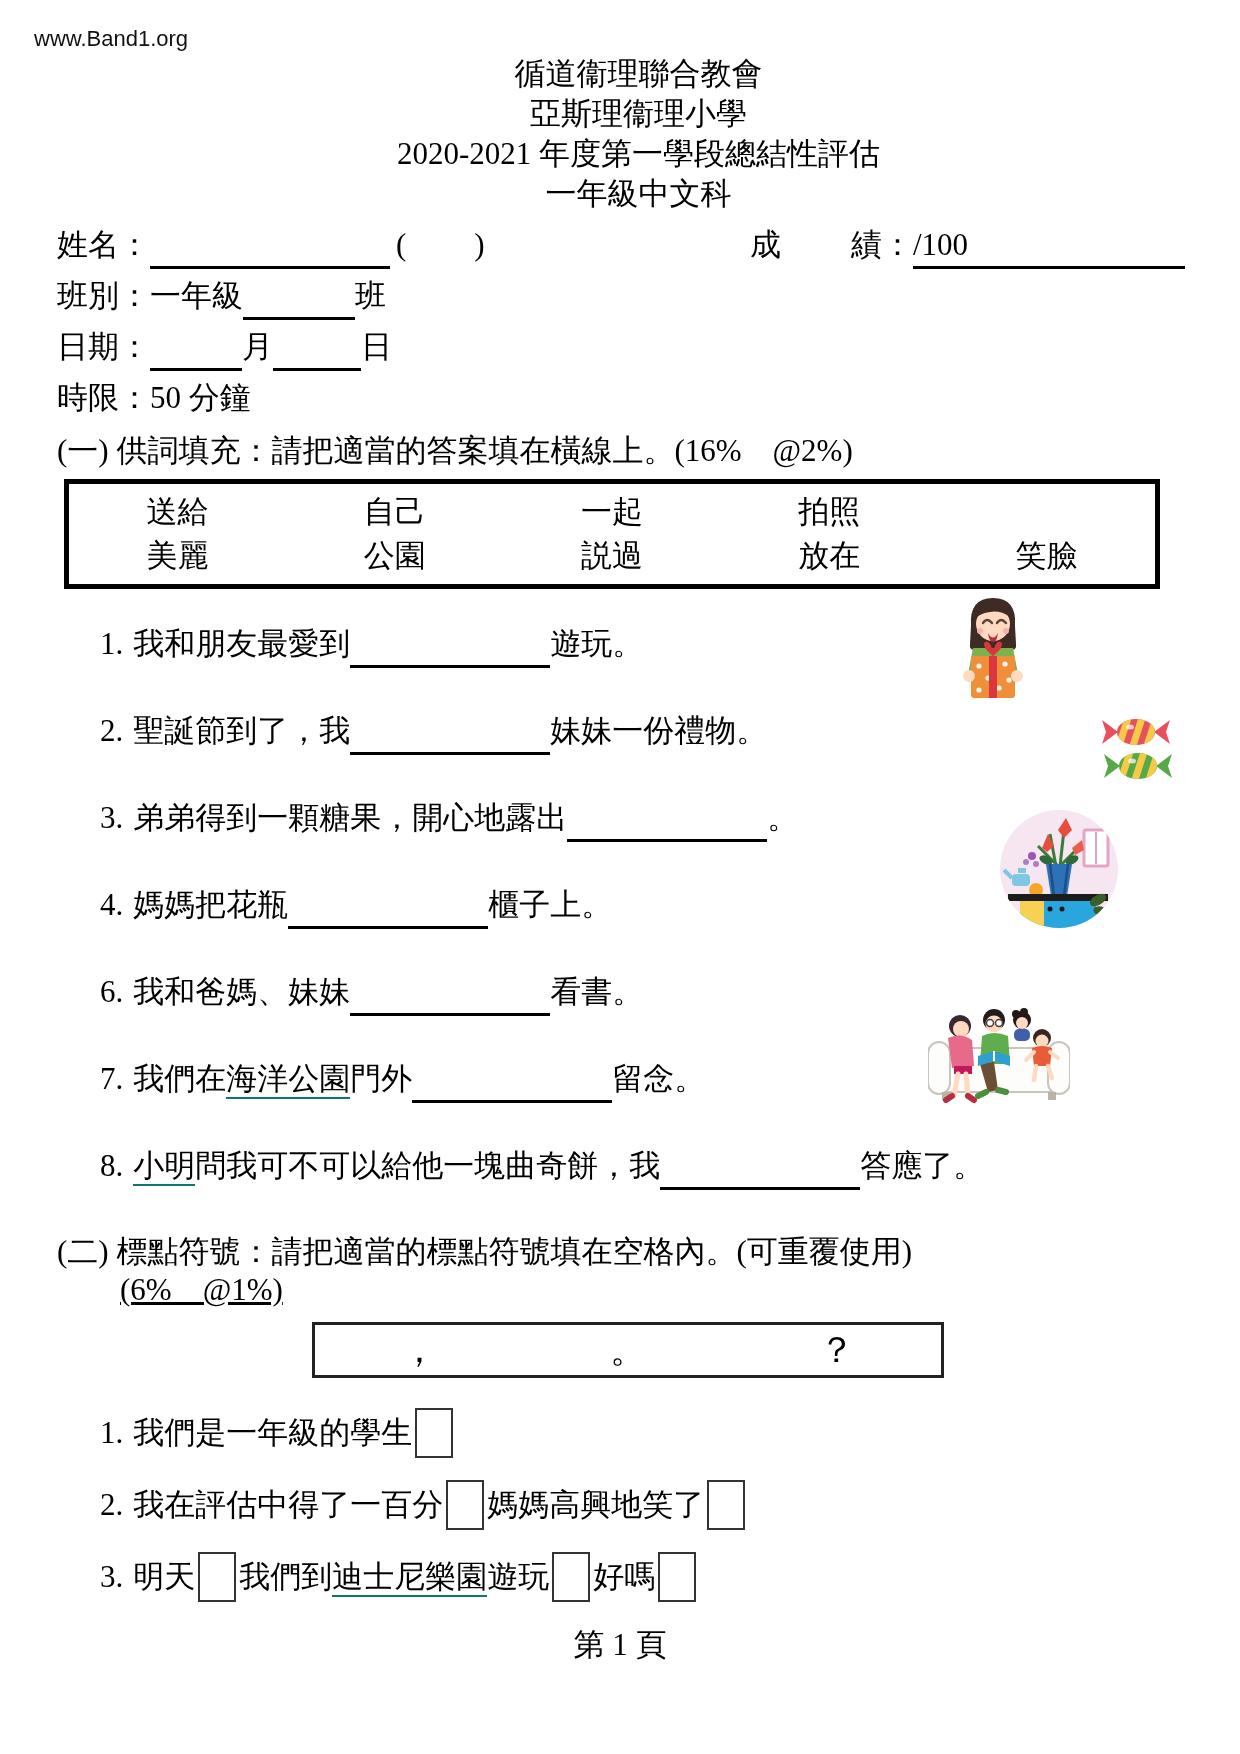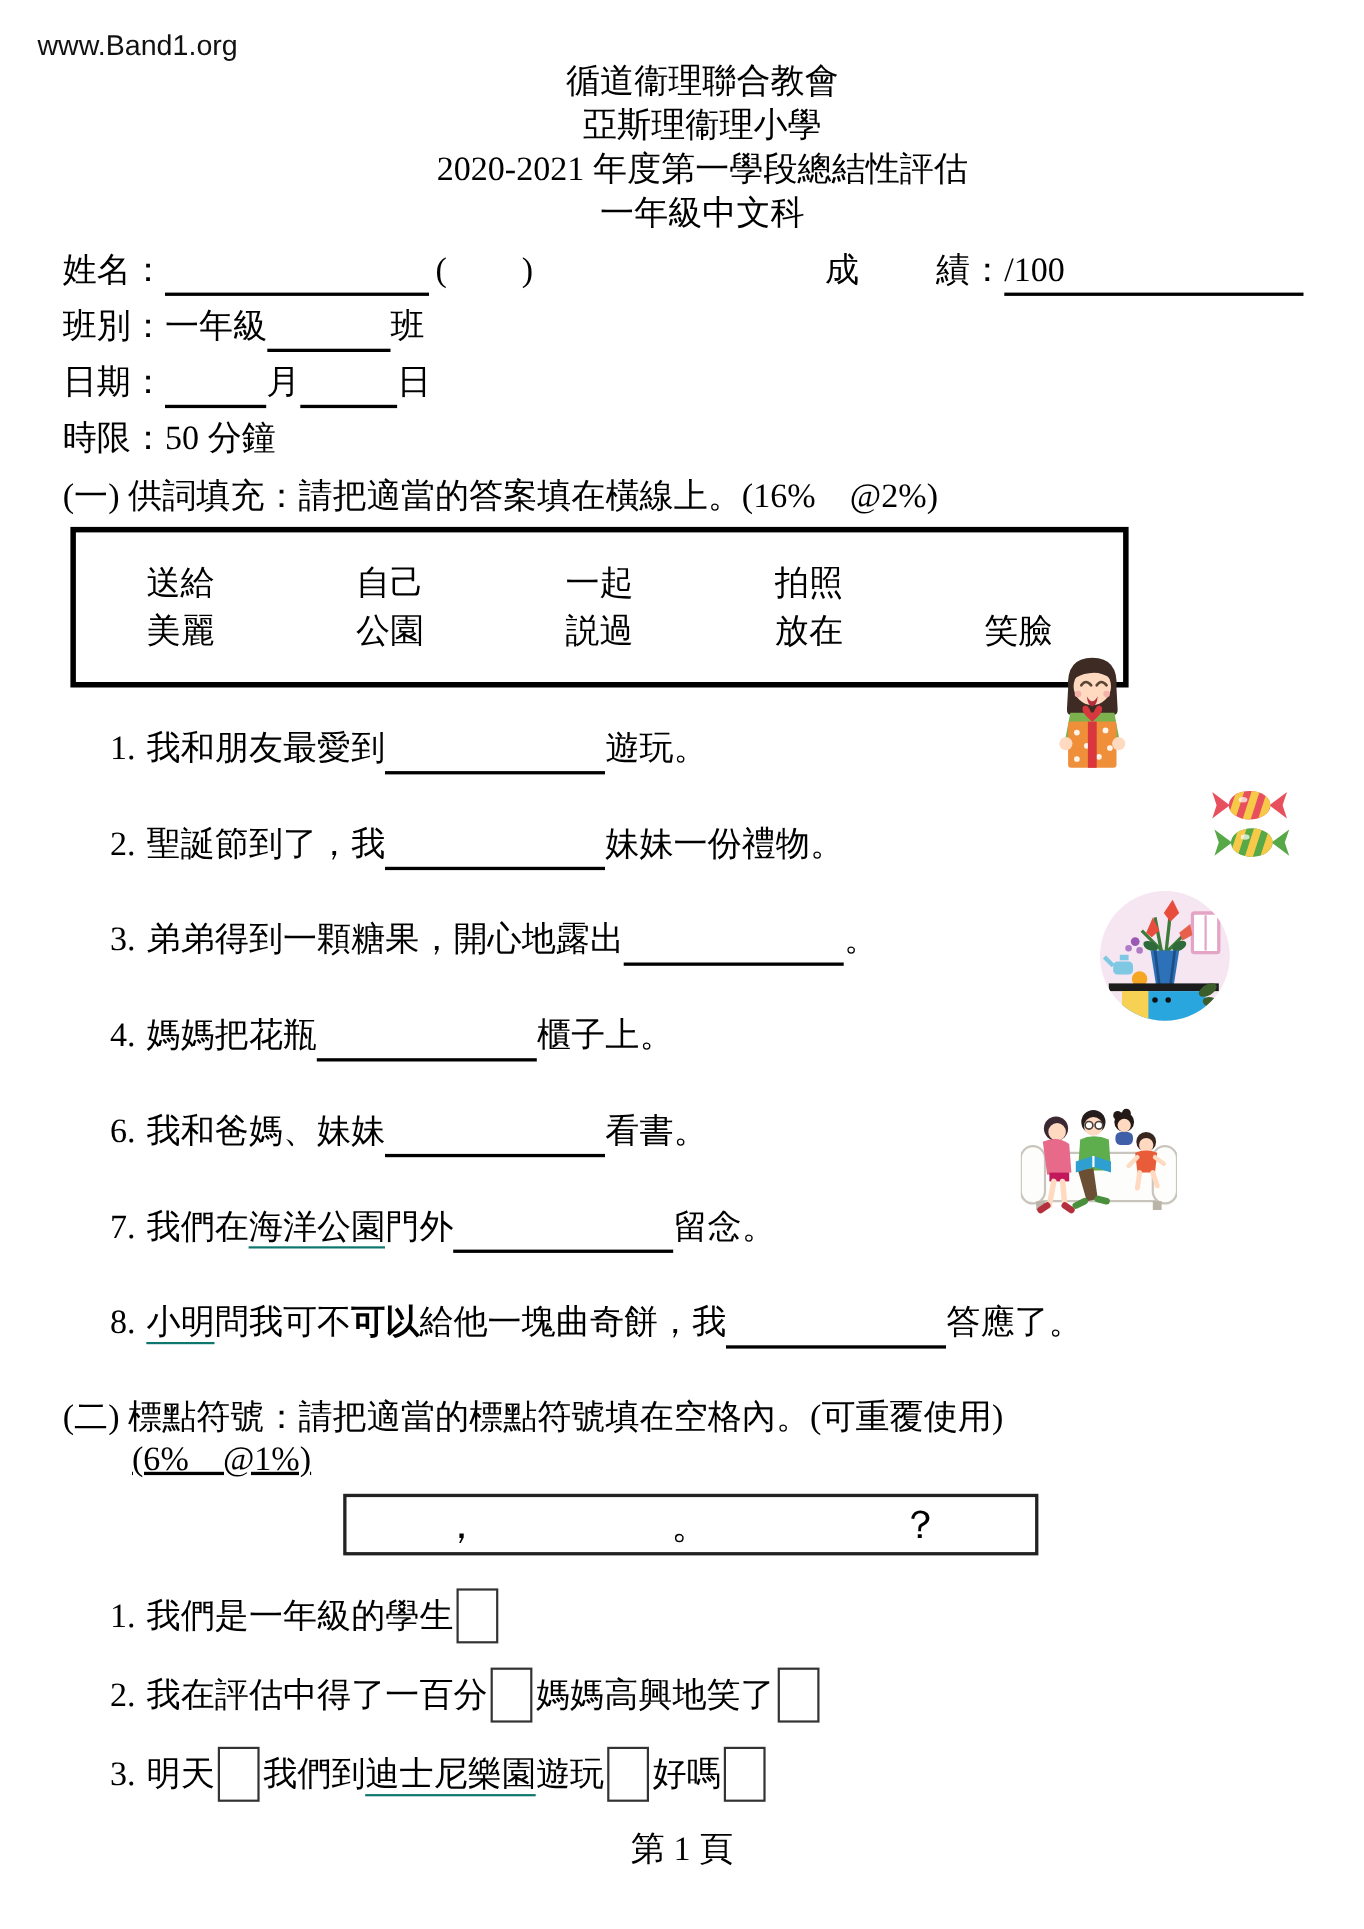--- a/index.html
+++ b/index.html
@@ -2,49 +2,49 @@
 <html><head>
 <meta charset="utf-8">
 <style>
   html,body{margin:0;padding:0;}
   body{
     width:1240px;height:1754px;background:#ffffff;color:#000;
     font-family:"Liberation Serif","DejaVu Serif",serif;
     position:relative;overflow:hidden;
   }
   .watermark{
-    position:absolute;top:26px;left:34px;font-size:26px;
+    position:absolute;top:26px;left:34px;font-size:22px;
     font-family:"Liberation Sans","DejaVu Sans",sans-serif;color:#111;
   }
   .header-block{margin:54px 0 0 0;text-align:center;}
   .header-block div{font-size:31px;line-height:40px;padding-left:37px;}
   .info-block{margin:10px 55px 0 57px;font-size:31px;}
   .info-line{display:flex;align-items:baseline;line-height:42px;margin-bottom:6px;white-space:nowrap;}
   .blank{display:inline-block;border-bottom:3px solid #000;width:200px;vertical-align:baseline;}
   .blank-name{width:240px;}
   .blank-class{width:112px;}
   .blank-month{width:92px;}
   .blank-day{width:88px;}
   .score-group{margin-left:auto;display:flex;align-items:baseline;}
   .score-cheng{margin-right:70px;}
   .score-blank{display:inline-block;width:272px;border-bottom:3px solid #000;text-align:left;}
   .paren{margin-left:6px;letter-spacing:2px;}
   .sec-heading{margin:12px 40px 0 57px;font-size:31px;line-height:40px;}
   .sec-heading2{margin:0 40px 0 120px;font-size:31px;line-height:36px;text-decoration:underline;}
   .word-bank{
-    margin:8px 0 0 64px;width:962px;border:5px solid #000;box-sizing:border-box;
-    padding:24px 0;
+    margin:8px 0 0 64px;width:1096px;border:5px solid #000;box-sizing:border-box;
+    padding:6px 0;
   }
   .wb-row{display:grid;grid-template-columns:repeat(5,1fr);font-size:31px;line-height:44px;text-align:center;}
   .q-list{margin-top:34px;}
   .q{font-size:31px;line-height:42px;margin:0 0 42px 100px;white-space:nowrap;}
   .q .qnum{display:inline-block;margin-right:10px;}
   .q .blank{width:200px;}
   .u{border-bottom:2px solid #0f766e;padding-bottom:1px;}
-  .b{font-weight:bold;}
+  .b{font-weight:normal;}
   .q2-list{margin-top:30px;}
   .q2{font-size:31px;line-height:46px;margin:0 16px 16px 100px;white-space:nowrap;}
   .q2 .qnum{display:inline-block;margin-right:10px;}
   .sqbox{display:inline-block;width:34px;height:46px;border:2px solid #333;vertical-align:middle;margin:0 3px 6px 3px;background:#fff;}
   .punct-box{
     margin:14px 0 0 312px;width:626px;height:50px;border:3px solid #222;box-sizing:content-box;
     display:flex;align-items:center;justify-content:space-around;font-size:36px;
   }
   .footer{margin-top:6px;text-align:center;font-size:31px;}
   .illus{position:absolute;}

